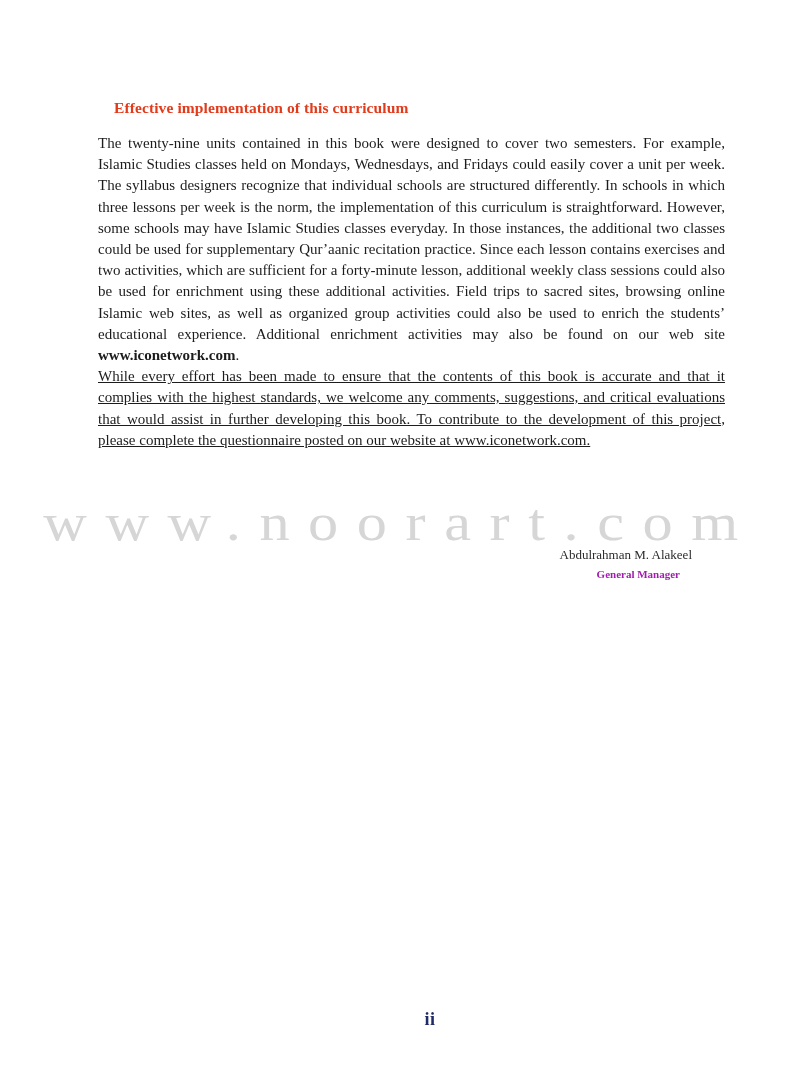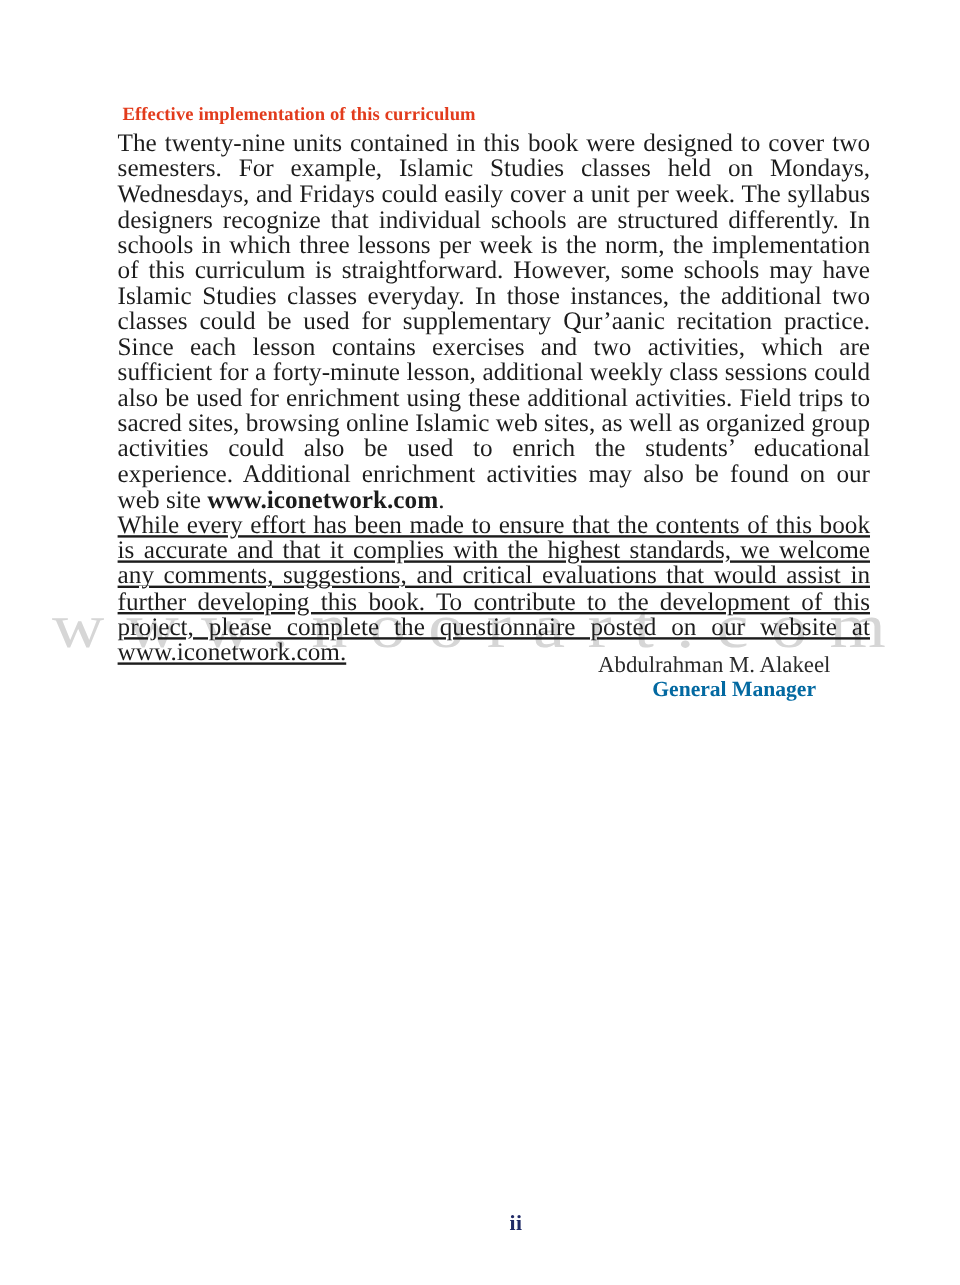--- a/index.html
+++ b/index.html
@@ -46,32 +46,32 @@
   
   .content {
     position: absolute;
     left: 98px;
     top: 82px;
     width: 627px;
     z-index: 2;
   }
 
   h2.section-heading {
-    margin: 4px;
+    margin: 16px;
     font-family: "Liberation Serif", "DejaVu Serif", serif;
     font-weight: bold;
     font-size: 15.5px;
     line-height: 19px;
     color: #e23b1c;
     letter-spacing: 0.1px;
   }
 
   p.body-para {
     margin: 0;
-    font-size: 21px;
+    font-size: 15px;
     line-height: 21.2px;
     text-align: justify;
     text-justify: inter-word;
     color: #1c1c1c;
     hyphens: manual;
   }
 
   .para-1 { margin-top: 12px; }
   .heading-2 { margin-top: 23px; }
   .para-2 { margin-top: 15px; text-decoration: underline; }
@@ -82,31 +82,31 @@
   .signature {
     position: absolute;
     left: 98px;
     top: 545px;
     width: 627px;
     text-align: right;
     z-index: 3;
   }
   .sig-name {
     display: block;
-    font-size: 19px;
+    font-size: 13px;
     line-height: 19px;
     color: #2b2b2b;
     padding-right: 33px;
   }
   .sig-title {
     display: block;
     font-weight: bold;
-    font-size: 18px;
+    font-size: 11px;
     line-height: 20px;
-    color: #0369a1;
+    color: #a21caf;
     padding-right: 45px;
   }
 
   
   .folio {
     position: absolute;
     left: 0;
     top: 1008px;
     width: 800px;
     text-align: center;

